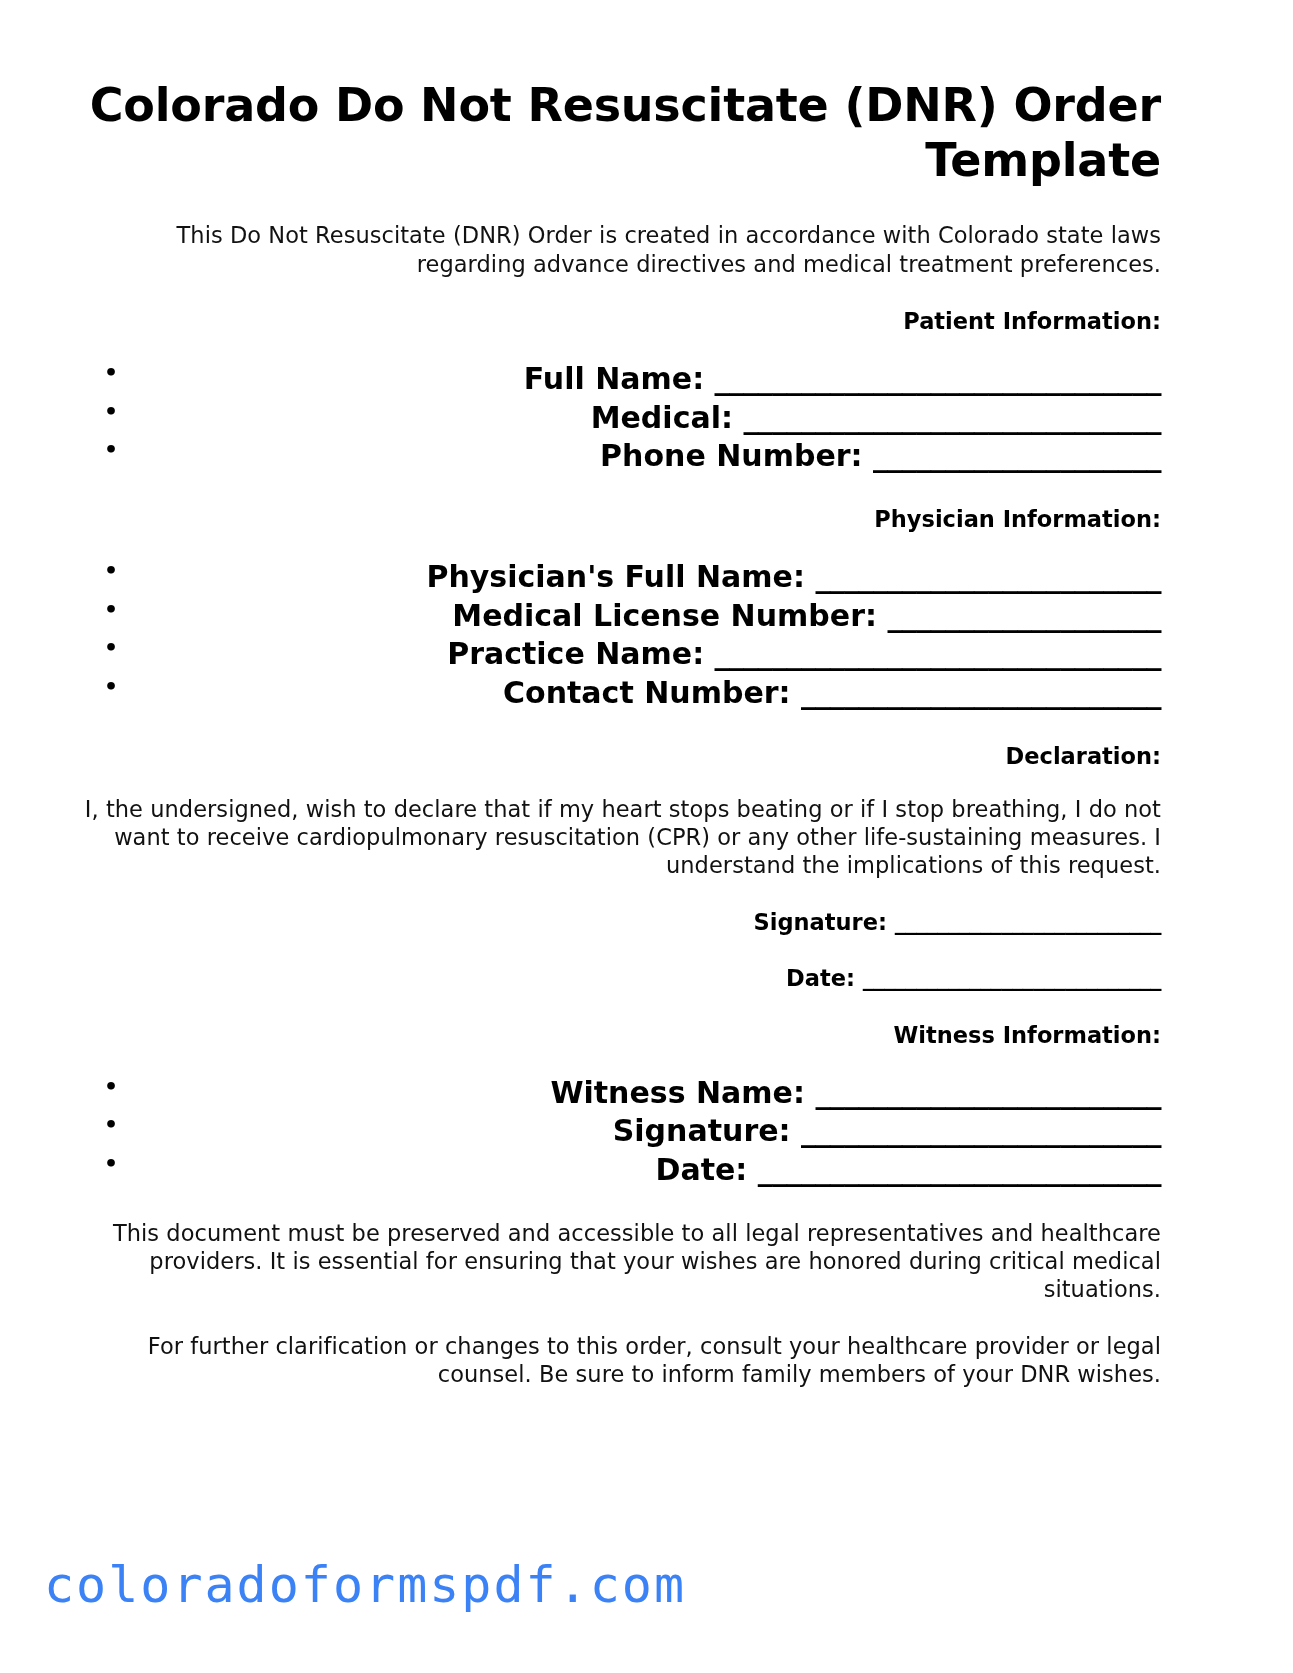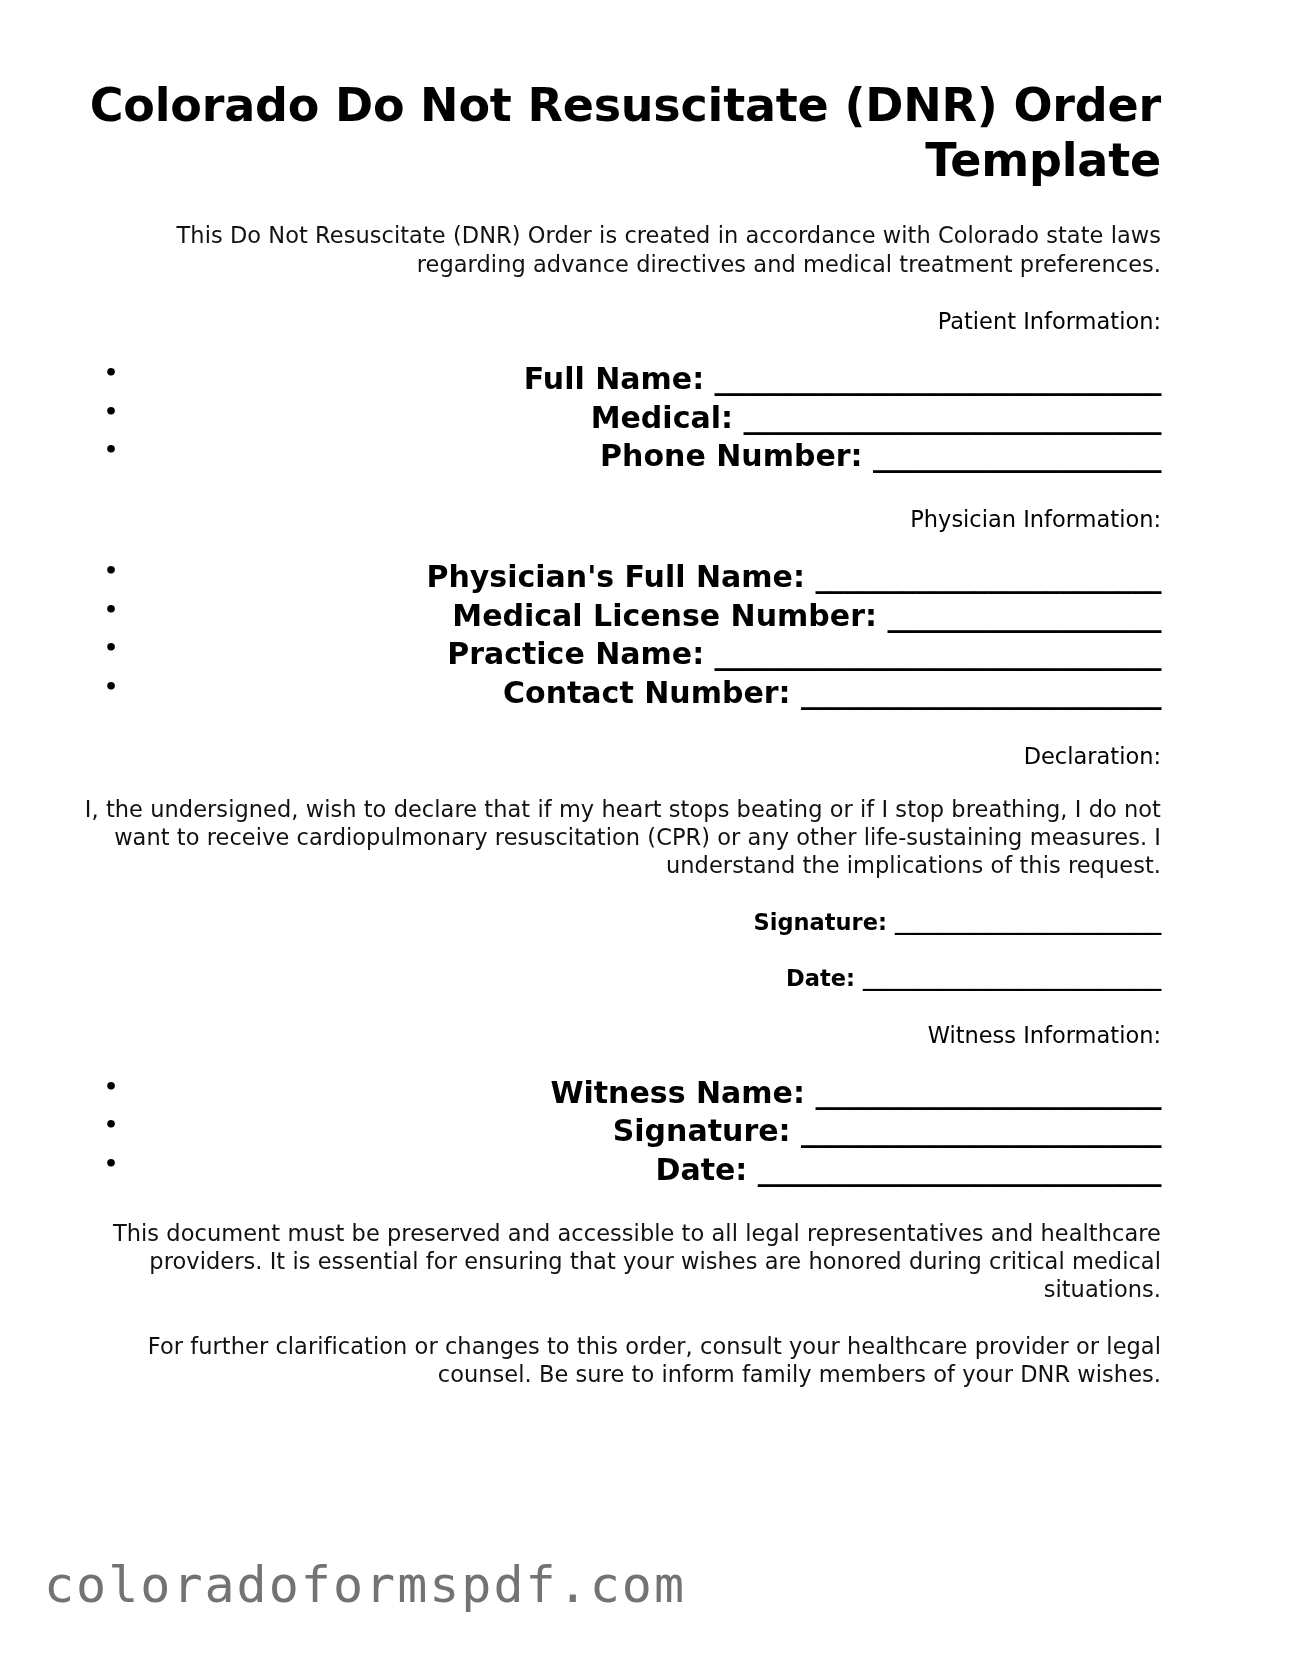--- a/index.html
+++ b/index.html
@@ -40,21 +40,21 @@
   p.body-text {
     font-size: 22.5px;
     line-height: 1.25;
     margin: 0 0 29px 0;
     color: #111;
     letter-spacing: 0.05px;
   }
 
   h2.section-head {
     font-size: 22.5px;
-    font-weight: normal;
+    font-weight: bold;
     line-height: 1.25;
     margin: 0 0 25px 0;
     color: #000;
   }
 
   ul.field-list {
     list-style: none;
     margin: 0 0 29px 0;
     padding: 0 0 0 38px;
   }
@@ -87,21 +87,21 @@
     white-space: nowrap;
   }
 
   .watermark {
     position: absolute;
     left: 44px;
     top: 1556px;
     font-family: "DejaVu Sans Mono", "Liberation Mono", monospace;
     font-size: 50px;
     letter-spacing: 2px;
-    color: #737373;
+    color: #3b82f6;
     white-space: nowrap;
   }
 </style>
 </head>
 <body>
 
 <div class="page">
 
   <div class="content">
 

